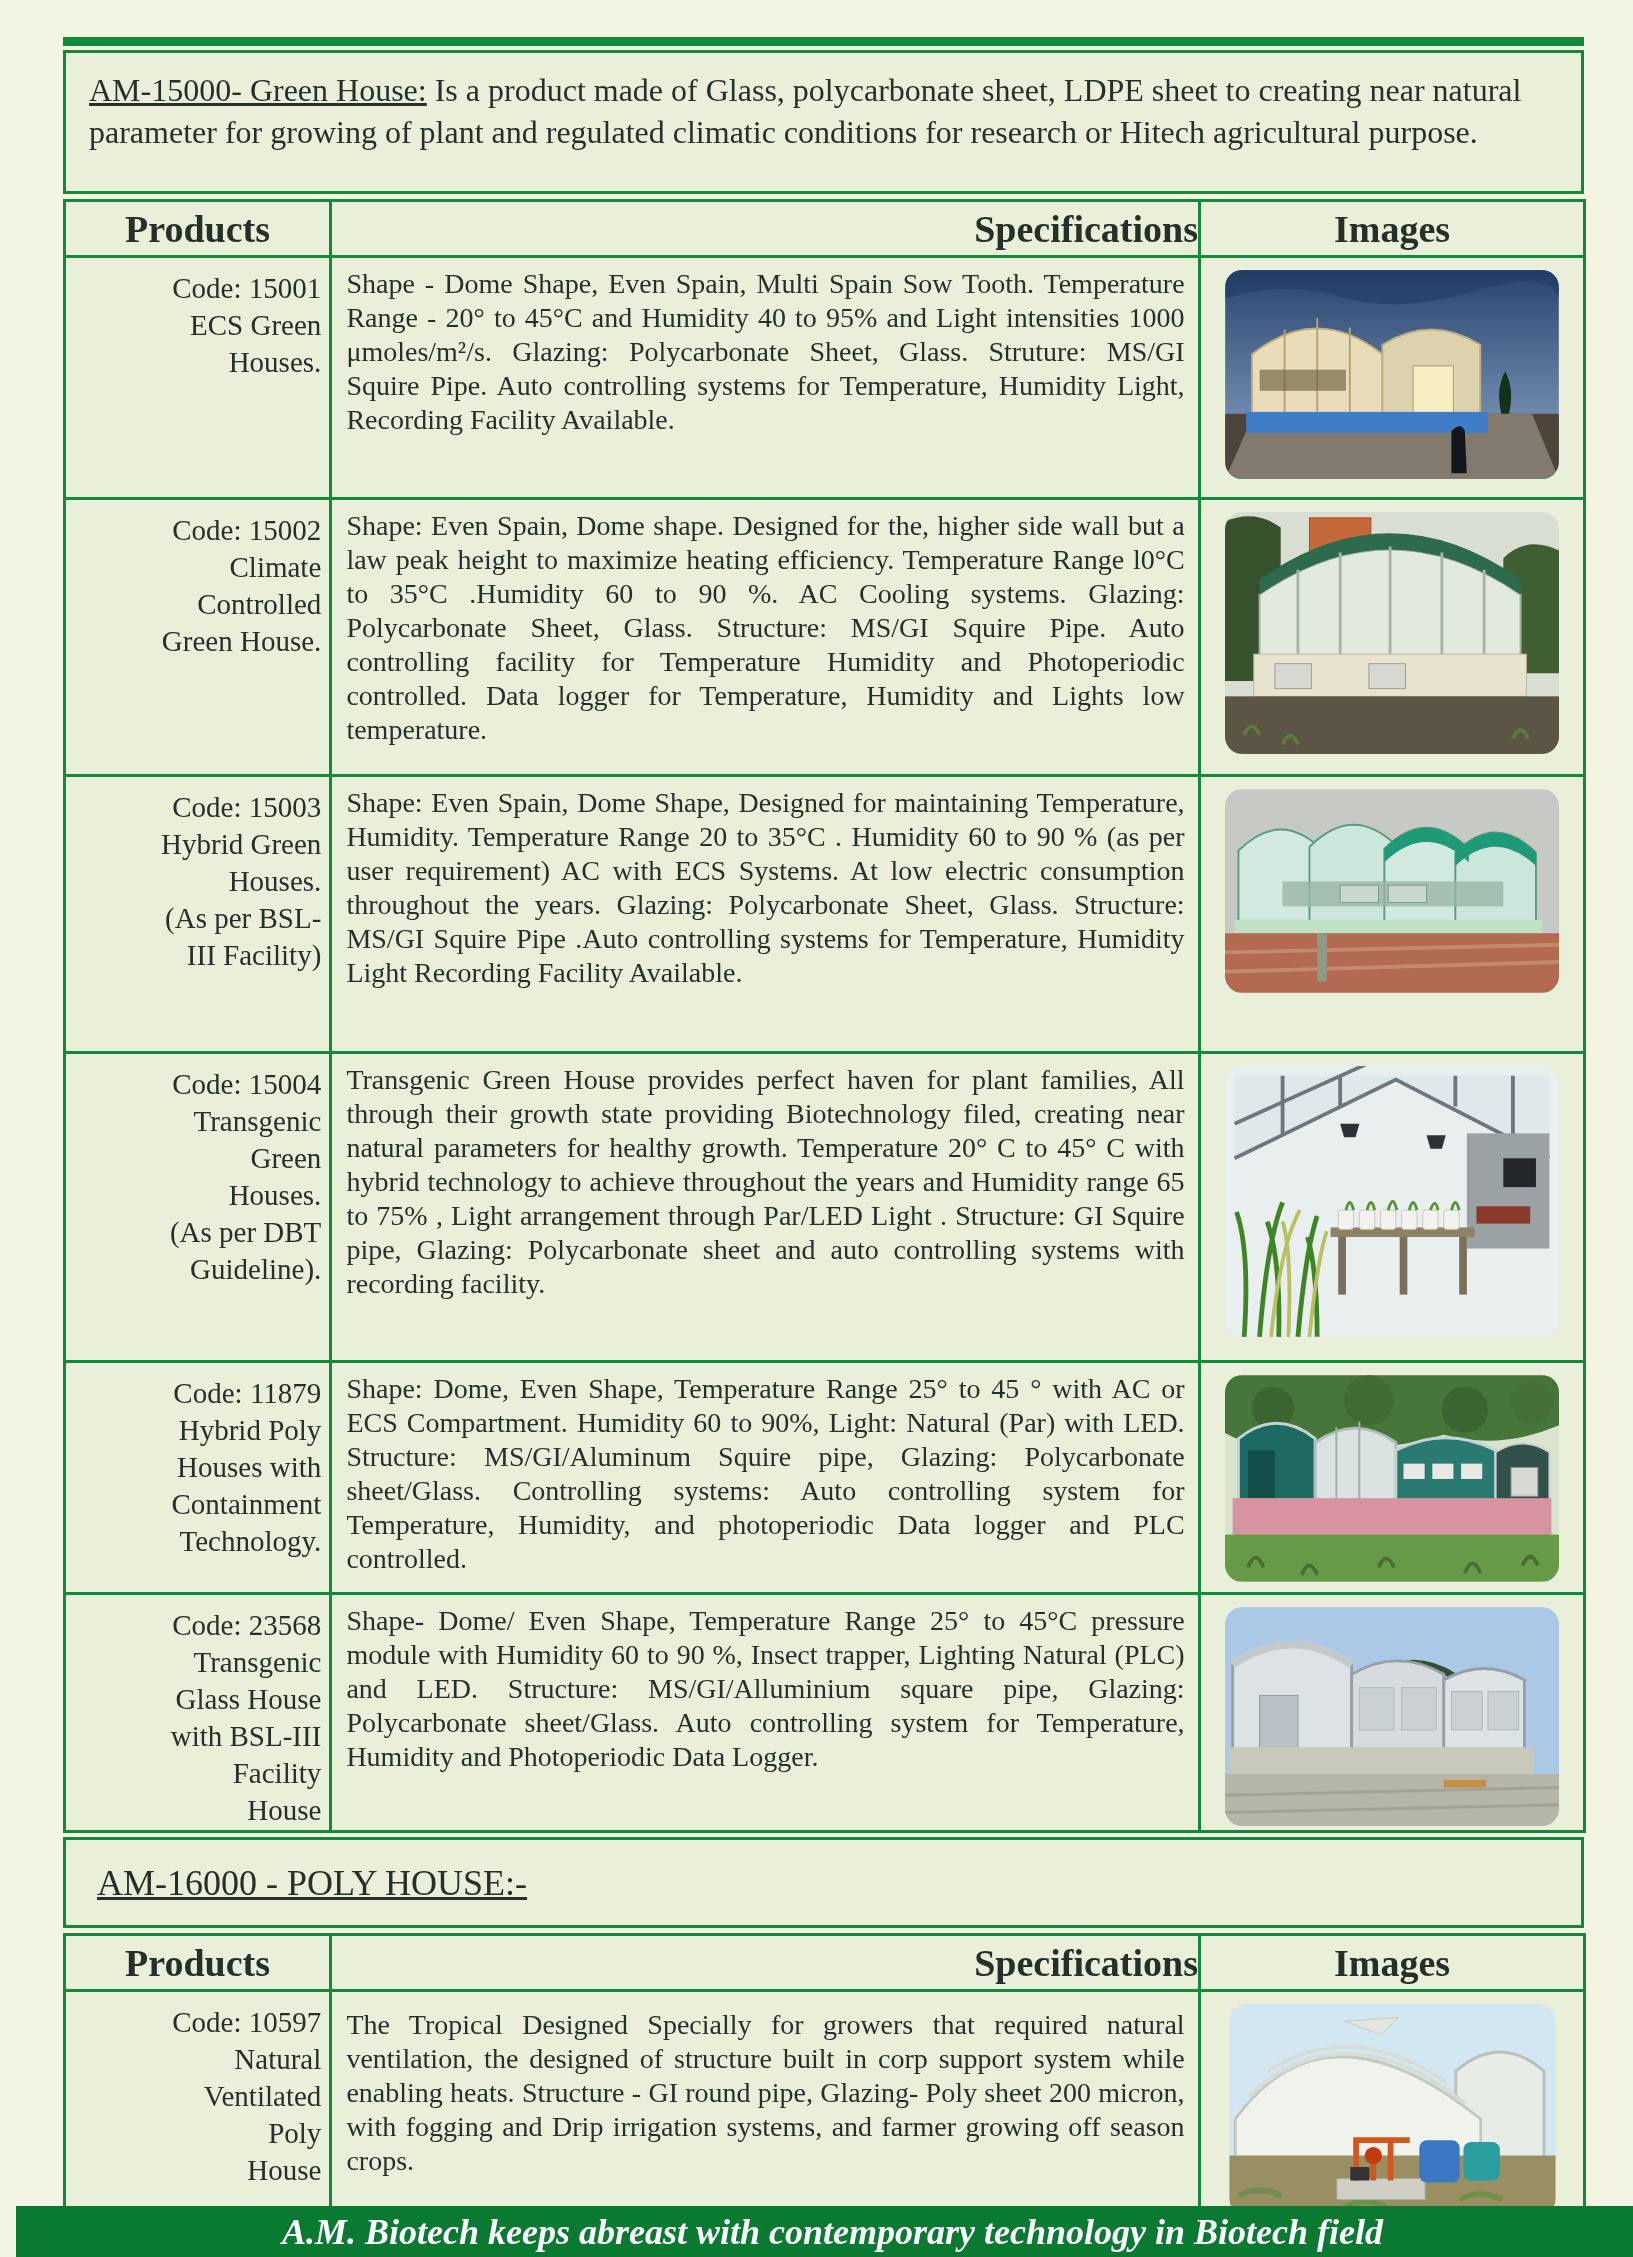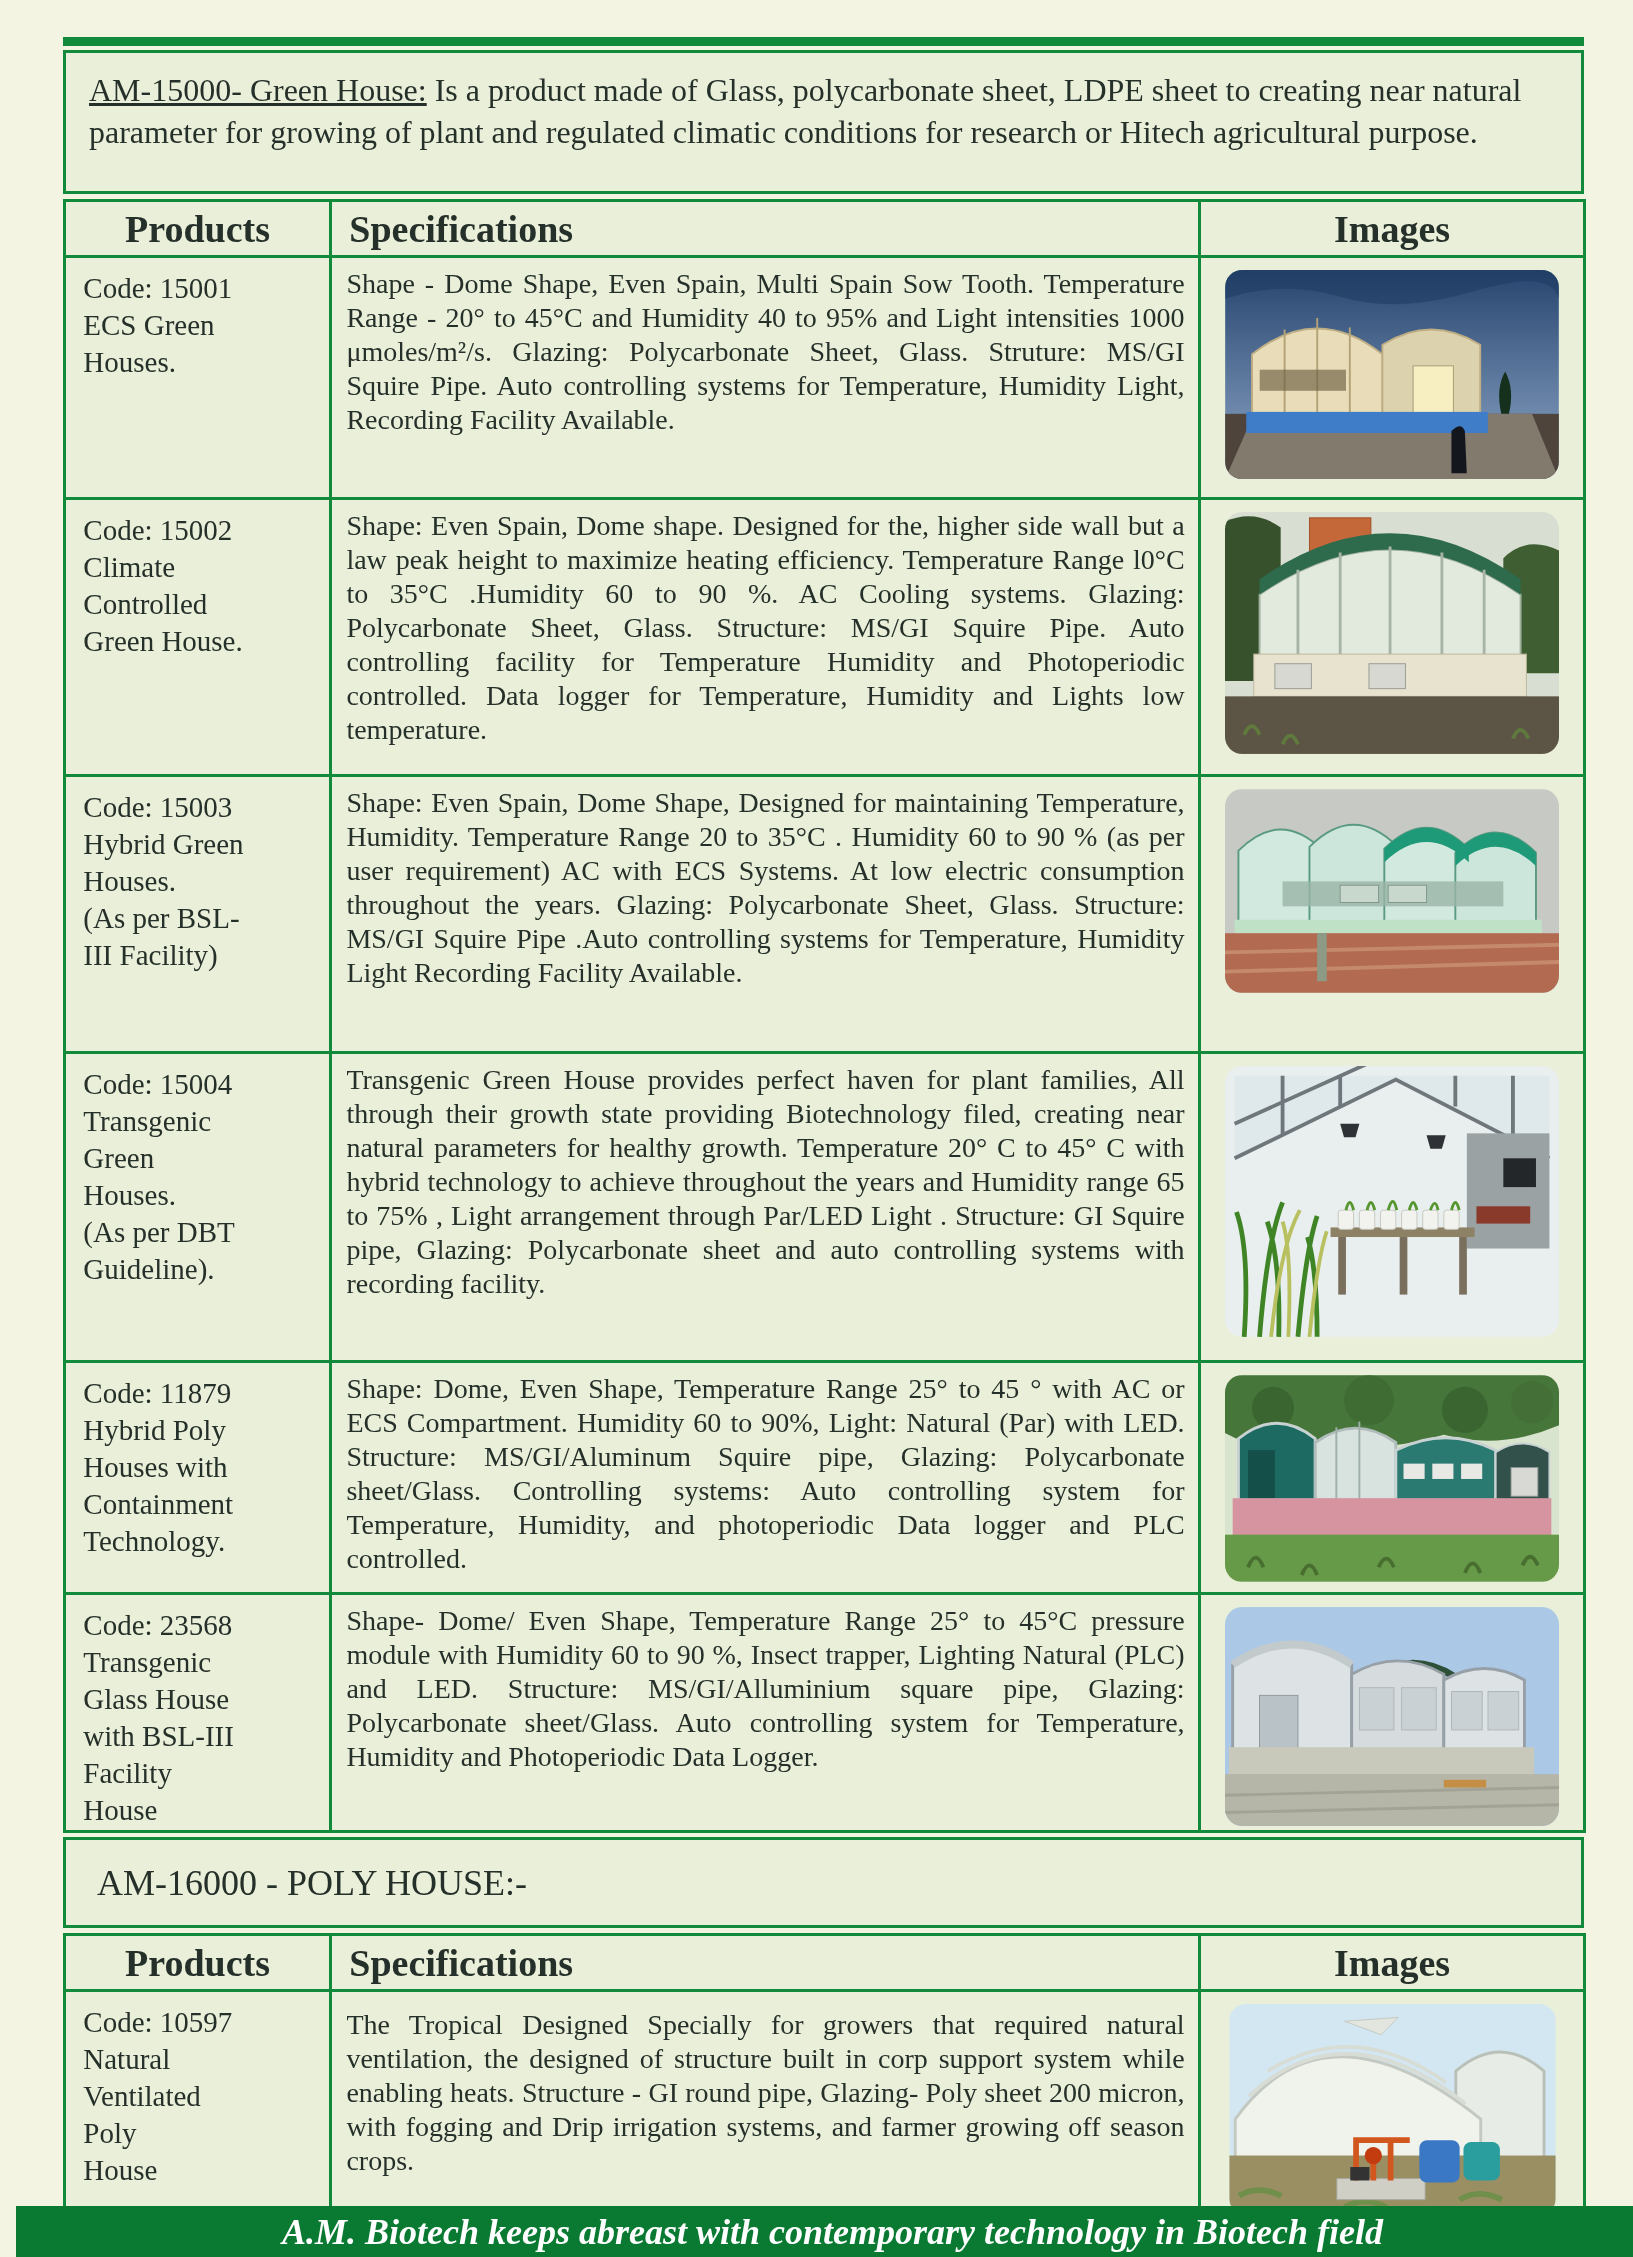--- a/index.html
+++ b/index.html
@@ -19,42 +19,42 @@
   }
   .doc{position:absolute;left:63px;top:37px;width:1521px;}
   .top-bar{height:8.6px;background:var(--green);margin-bottom:4.8px;}
   .intro-box{
     border:3.8px solid var(--green);background:var(--cell-bg);
     height:144px;padding:15.4px 21px 0 23px;
     font-size:32px;line-height:42px;
   }
   .intro-heading{text-decoration:underline;}
   table{border-collapse:collapse;width:1521px;table-layout:fixed;margin-top:4.8px;}
-  td,th{border:3.8px solid var(--green);background:var(--cell-bg);vertical-align:top;padding:0;overflow:hidden;}
+  td,th{border:3.8px solid var(--green);background:var(--cell-bg);vertical-align:top;padding:0;overflow:hidden;text-align:right;}
   .hdr td{font-size:38px;font-weight:bold;height:56px;vertical-align:middle;}
   .hdr .h-products{text-align:center;}
   .hdr .h-specs{padding-left:17.3px;}
   .hdr .h-images{text-align:center;}
   .prod{
     font-size:29px;line-height:37px;white-space:pre-line;
     padding:11.5px 7.7px 0 17.3px;
     margin-left:8px;
   }
   .spec{
     font-size:28px;line-height:34px;text-align:justify;
     padding:8.6px 13.4px 0 14.4px;
   }
   .imgcell{text-align:center;padding-top:11.5px;}
   .photo{border-radius:17.3px;display:inline-block;overflow:hidden;line-height:0;}
   .section-box{
     border:3.8px solid var(--green);background:var(--cell-bg);
     height:91px;margin-top:4.8px;display:flex;align-items:center;
     font-size:36px;padding-left:31px;
   }
-  .section-box span{}
+  .section-box span{text-decoration:underline;}
   .footer-band{
     position:absolute;left:16px;top:2206px;width:1633px;height:52px;
     background:var(--footer-green);display:flex;align-items:center;justify-content:center;
   }
   .footer-band div{
     color:#ffffff;font-size:36px;font-style:italic;font-weight:bold;
   }
 </style>
 </head>
 <body>

